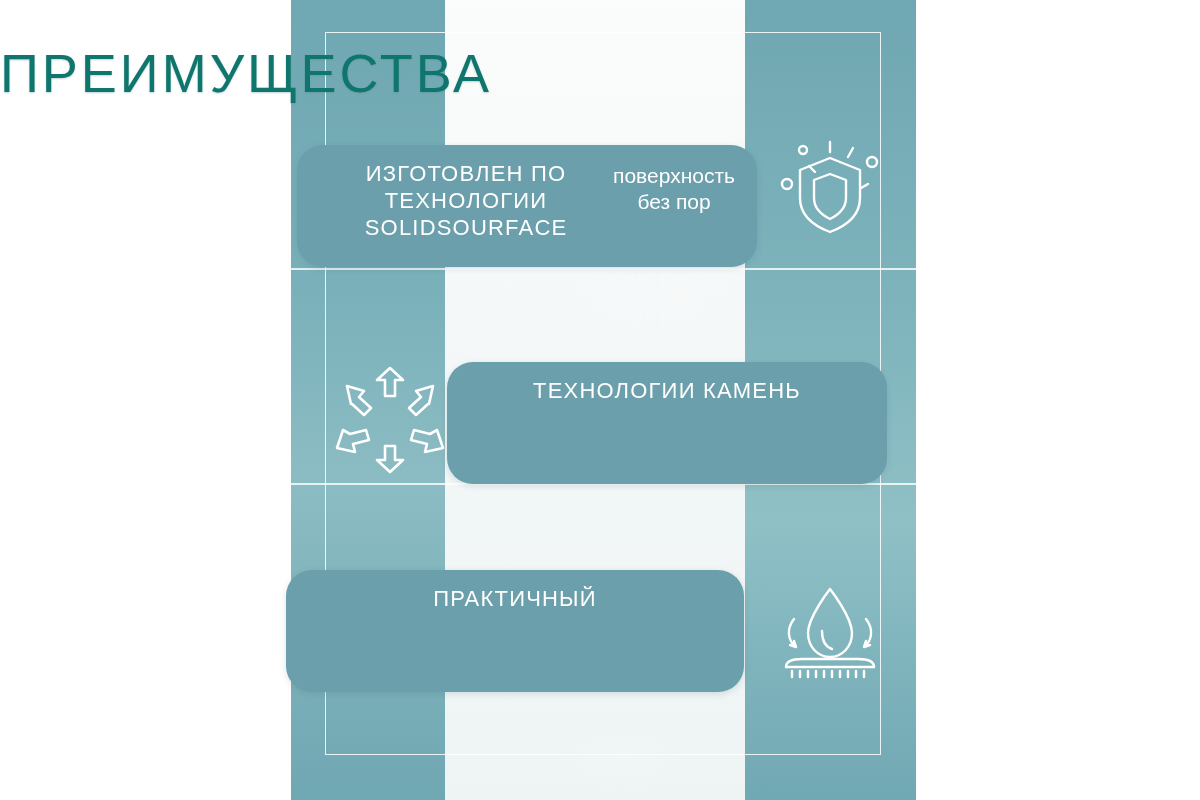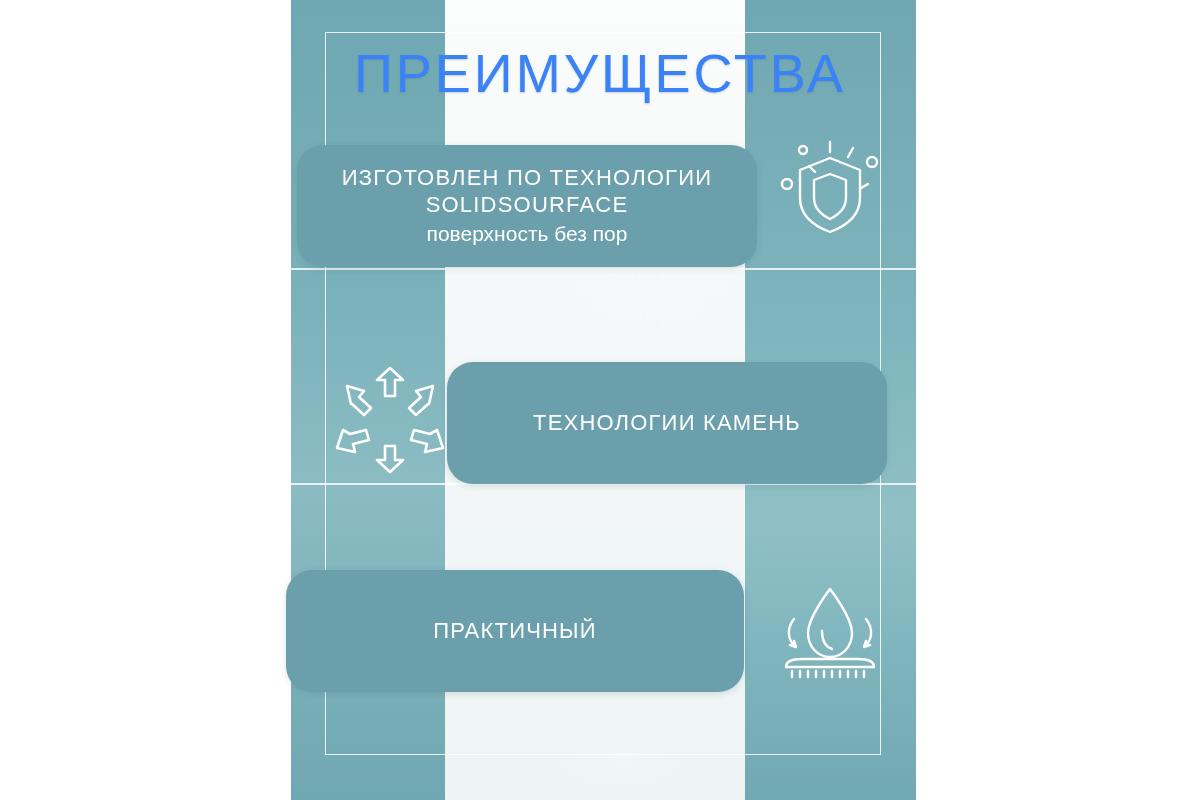--- a/index.html
+++ b/index.html
@@ -77,39 +77,39 @@
     background: rgba(255,255,255,.8);
     pointer-events: none;
   }
 
   
   .title {
     position: absolute;
     left: 0;
     top: 42px;
     width: 1200px;
-    text-align: center;
-    color: #3b82f6;
+    text-align: left;
+    color: #0f766e;
     font-size: 54px;
     letter-spacing: 3px;
     font-weight: 400;
     text-shadow: 0 1px 2px rgba(90,130,138,.35);
   }
 
   
   .card {
     position: absolute;
     background: #6b9fab;
     border-radius: 26px;
     color: #ffffff;
     text-align: center;
     box-sizing: border-box;
     padding: 16px 22px;
     display: flex;
-    flex-direction: column;
+    flex-direction: row;
     justify-content: center;
     box-shadow: 0 2px 6px rgba(70,110,120,.18);
   }
   .card .head {
     font-size: 22px;
     letter-spacing: 1.2px;
     line-height: 1.22;
     font-weight: 400;
   }
   .card .sub {

